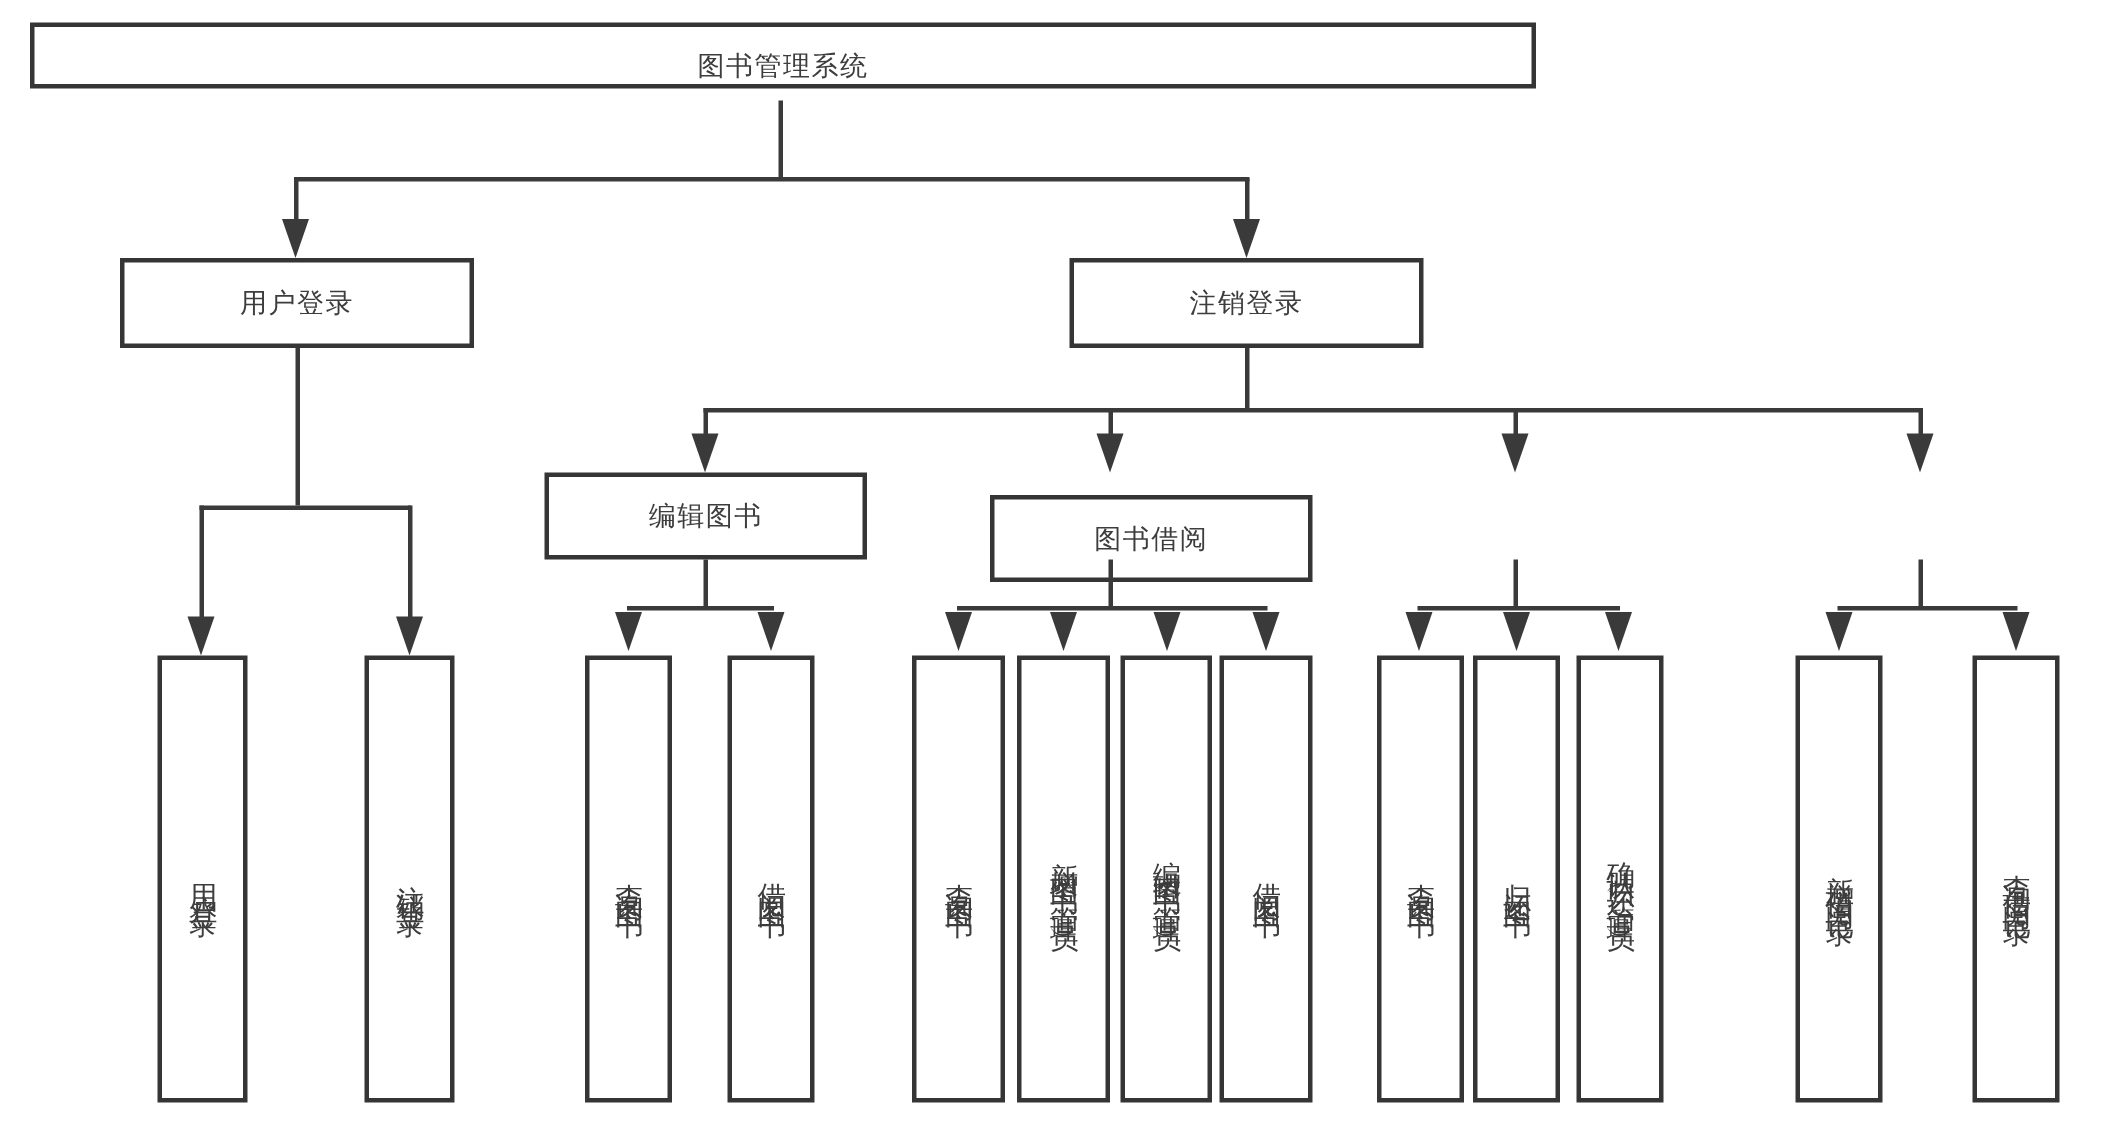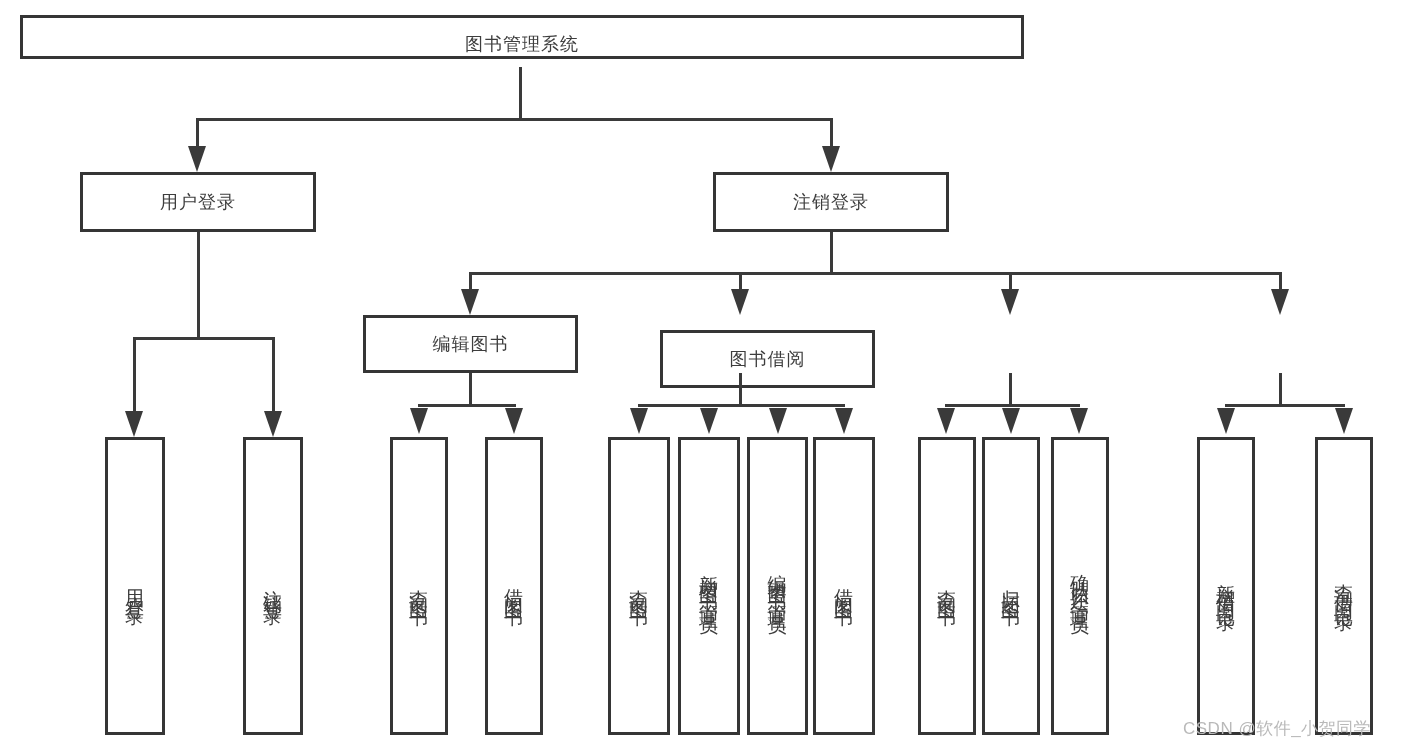--- a/index.html
+++ b/index.html
@@ -132,15 +132,14 @@
   <div class="box leaf" style="left:747px;top:437px;width:61px;height:298px;">编辑图书（管理员）</div>
   <div class="box leaf" style="left:813px;top:437px;width:62px;height:298px;">借阅图书</div>
 
   <div class="box leaf" style="left:918px;top:437px;width:58px;height:298px;">查询图书</div>
   <div class="box leaf" style="left:982px;top:437px;width:58px;height:298px;">归还图书</div>
   <div class="box leaf" style="left:1051px;top:437px;width:58px;height:298px;">确认归还（管理员）</div>
 
   <div class="box leaf" style="left:1197px;top:437px;width:58px;height:298px;">新增借阅记录</div>
   <div class="box leaf" style="left:1315px;top:437px;width:58px;height:298px;">查询借阅记录</div>
 
-  <div class="watermark">CSDN @软件_小贺同学</div>
 
 </div>
 
 </body></html>

